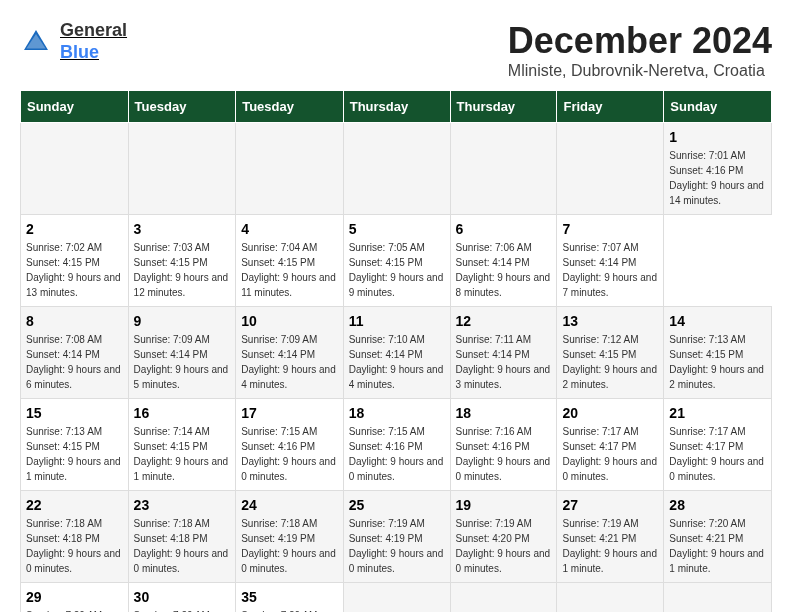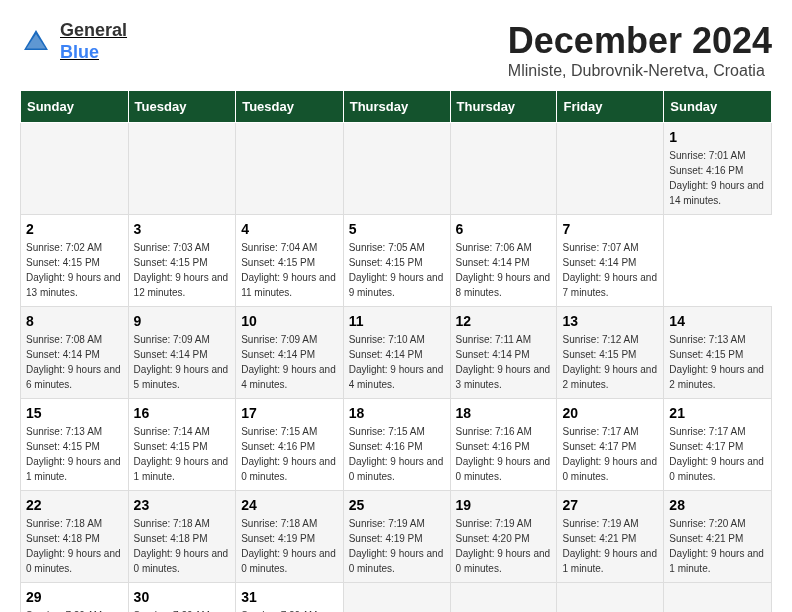--- a/index.html
+++ b/index.html
@@ -163,20 +163,20 @@
         <td><span class="day-num">23</span><span class="day-info">Sunrise: 7:18 AM<br>Sunset: 4:18 PM<br>Daylight: 9 hours and 0 minutes.</span></td>
         <td><span class="day-num">24</span><span class="day-info">Sunrise: 7:18 AM<br>Sunset: 4:19 PM<br>Daylight: 9 hours and 0 minutes.</span></td>
         <td><span class="day-num">25</span><span class="day-info">Sunrise: 7:19 AM<br>Sunset: 4:19 PM<br>Daylight: 9 hours and 0 minutes.</span></td>
         <td><span class="day-num">19</span><span class="day-info">Sunrise: 7:19 AM<br>Sunset: 4:20 PM<br>Daylight: 9 hours and 0 minutes.</span></td>
         <td><span class="day-num">27</span><span class="day-info">Sunrise: 7:19 AM<br>Sunset: 4:21 PM<br>Daylight: 9 hours and 1 minute.</span></td>
         <td><span class="day-num">28</span><span class="day-info">Sunrise: 7:20 AM<br>Sunset: 4:21 PM<br>Daylight: 9 hours and 1 minute.</span></td>
       </tr>
       <tr>
         <td><span class="day-num">29</span><span class="day-info">Sunrise: 7:20 AM<br>Sunset: 4:22 PM<br>Daylight: 9 hours and 2 minutes.</span></td>
         <td><span class="day-num">30</span><span class="day-info">Sunrise: 7:20 AM<br>Sunset: 4:23 PM<br>Daylight: 9 hours and 2 minutes.</span></td>
-        <td><span class="day-num">31</span><span class="day-info">Sunrise: 7:20 AM<br>Sunset: 4:24 PM<br>Daylight: 9 hours and 3 minutes.</span></td>
+        <td><span class="day-num">35</span><span class="day-info">Sunrise: 7:20 AM<br>Sunset: 4:24 PM<br>Daylight: 9 hours and 3 minutes.</span></td>
         <td class="empty-cell"></td>
         <td class="empty-cell"></td>
         <td class="empty-cell"></td>
         <td class="empty-cell"></td>
       </tr>
     </tbody>
 </table>
 
 </body></html>

